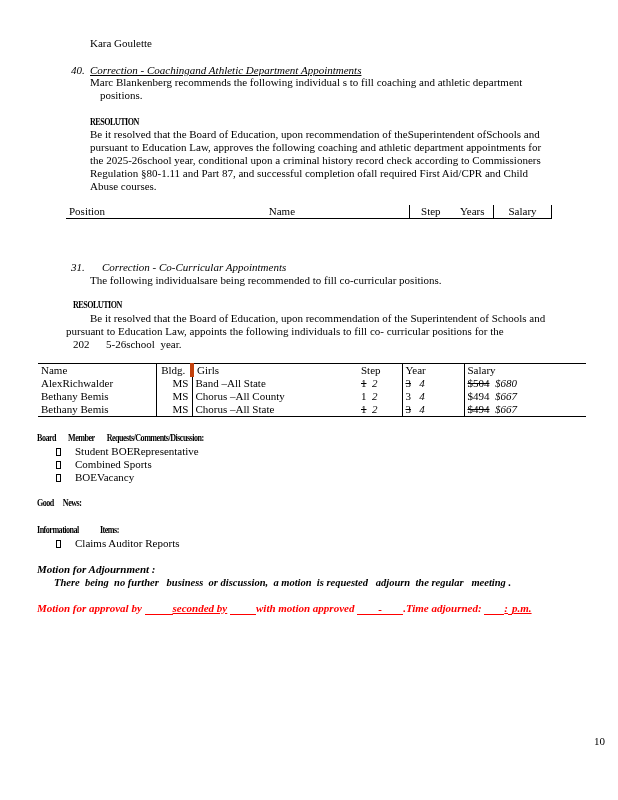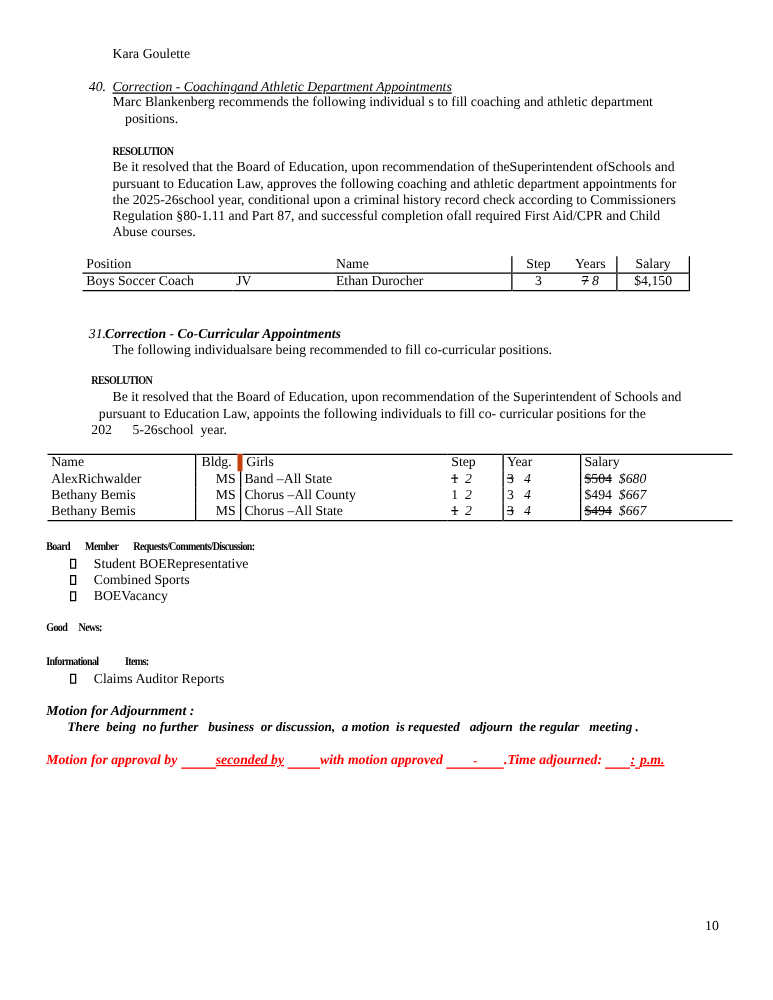--- a/index.html
+++ b/index.html
@@ -45,38 +45,30 @@
   </colgroup>
   <tbody>
       <tr>
     <td>Position</td>
     <td></td>
     <td style="border-right:1px solid #000;">Name</td>
     <td style="text-align:center;">Step</td>
     <td style="text-align:center; border-right:1px solid #000;">Years</td>
     <td style="text-align:center; border-right:1px solid #000;">Salary</td>
   </tr>
-  <tr style="border-top:1px solid #000;">
-    <td>Boys Soccer Coach</td>
-    <td>JV</td>
-    <td style="border-right:1px solid #000;">Ethan Durocher</td>
-    <td style="text-align:center;">3</td>
-    <td style="text-align:center; border-right:1px solid #000;"><span class="strike">7</span> <span class="it">8</span></td>
-    <td style="text-align:center; border-right:1px solid #000;">$4,150</td>
-  </tr>
 </tbody>
   </table>
 
 <div class="abs it" style="left:71px; top:261px;">31.</div>
-<div class="abs it" style="left:84px; top:261px;font-weight:bold;">Correction - Co-Curricular Appointments</div>
+<div class="abs it" style="left:102px; top:261px;">Correction - Co-Curricular Appointments</div>
 <div class="abs" style="left:90px; top:274px;">The following individualsare   being  recommended   to fill co-curricular   positions.</div>
 
 <div class="abs cond" style="left:73px; top:299px;">RESOLUTION</div>
 <div class="abs" style="left:90px; top:312px;">Be it resolved  that the Board  of Education,  upon recommendation  of the Superintendent   of Schools and</div>
-<div class="abs" style="left:79px; top:325px;">pursuant  to Education  Law, appoints the following individuals  to fill co-      curricular  positions  for the</div>
+<div class="abs" style="left:66px; top:325px;">pursuant  to Education  Law, appoints the following individuals  to fill co-      curricular  positions  for the</div>
 <div class="abs" style="left:73px; top:338px; white-space:pre;">202      5-26school  year.</div>
 
 <table class="t" style="left:38px; top:363px; width:548px; border-top:1px solid #000; border-bottom:1px solid #000;">
   <colgroup>
     <col style="width:118px">
       <col style="width:36px">
       <col style="width:166px">
       <col style="width:44px">
       <col style="width:62px">
       <col style="width:122px">
@@ -141,13 +133,13 @@
 <div class="abs it b" style="left:54px; top:576px; font-size:10.5px; white-space:pre;">There  being  no further   business  or discussion,  a motion  is requested   adjourn  the regular   meeting .</div>
 
 <div class="abs it b red" style="left:37px; top:602px; font-size:11px;">
   <span>Motion for approval  by</span>
   <span class="blank" style="width:28px;"></span><span class="u">seconded  by</span>
   <span class="blank" style="width:26px;"></span><span class="u" style="text-decoration:none;">with  motion  approved</span>
   <span class="blank" style="width:46px; text-align:center;"><span>-</span></span><span>.Time adjourned:</span>
   <span class="blank" style="width:20px;"></span><span class="u">:</span><span class="blank" style="width:4px;"></span><span class="u">p.m.</span>
 </div>
 
-<div class="abs" style="left:564px; top:735px; font-size:11px;">10</div>
+<div class="abs" style="left:594px; top:735px; font-size:11px;">10</div>
 
 </body></html>

